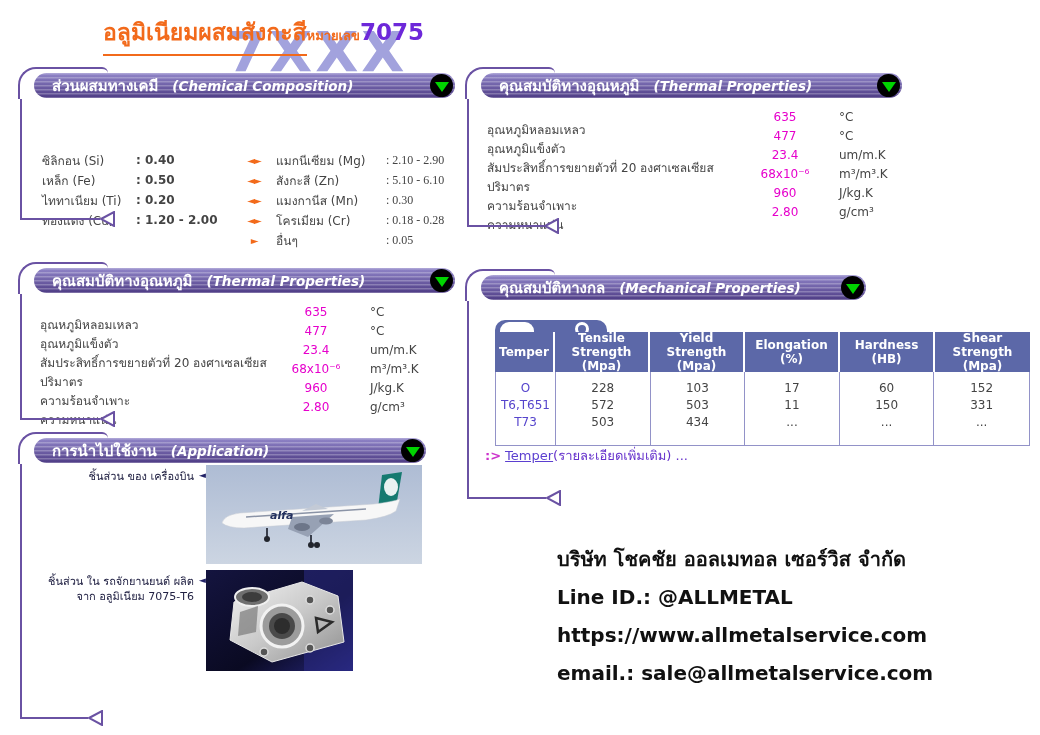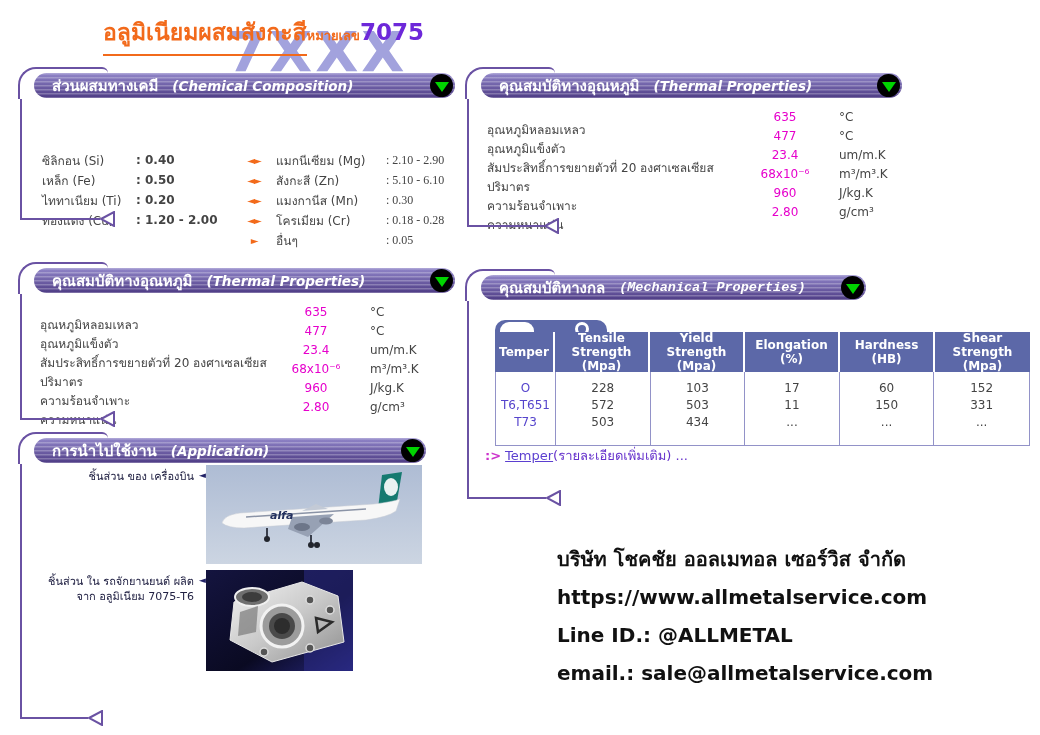--- a/index.html
+++ b/index.html
@@ -229,21 +229,21 @@
   </div>
   <div class="p-line" style="height:138px;"></div>
   <div class="p-foot" style="top:150px; width:80px;"></div>
   <svg class="p-tri" style="left:82px; top:143px;" viewBox="0 0 16 16">
       <polygon points="1,8 14,1 14,15" fill="#fff" stroke="#6a52a3" stroke-width="2"></polygon>
     </svg>
 </div>
 
 <div class="panel" style="left:465px; top:275px; width:565px;">
   <div class="p-tab"></div>
-  <div class="p-header" style="width:385px;font-family:Liberation Mono, monospace;">
+  <div class="p-header" style="width:385px;">
     <span class="h-th">คุณสมบัติทางกล</span>
     <span class="h-en">(Mechanical  Properties)</span>
     <span class="p-btn">
         <span class="tri-down"></span>
       </span>
   </div>
 
   <div class="mech-tab">
     <span class="tab-c1"></span>
     <span class="tab-c2"></span>
@@ -409,16 +409,16 @@
 
   <div class="p-line" style="height:267px;"></div>
   <div class="p-foot" style="top:279px; width:68px;"></div>
   <svg class="p-tri" style="left:70px; top:272px;" viewBox="0 0 16 16">
       <polygon points="1,8 14,1 14,15" fill="#fff" stroke="#6a52a3" stroke-width="2"></polygon>
     </svg>
 </div>
 
 <div class="contact">
   <div>บริษัท โชคชัย ออลเมทอล เซอร์วิส จำกัด</div>
+  <div>Line ID.: @ALLMETAL</div>
   <div>https://www.allmetalservice.com</div>
-  <div>Line ID.: @ALLMETAL</div>
   <div>email.: sale@allmetalservice.com</div>
 </div>
 
 </body></html>

